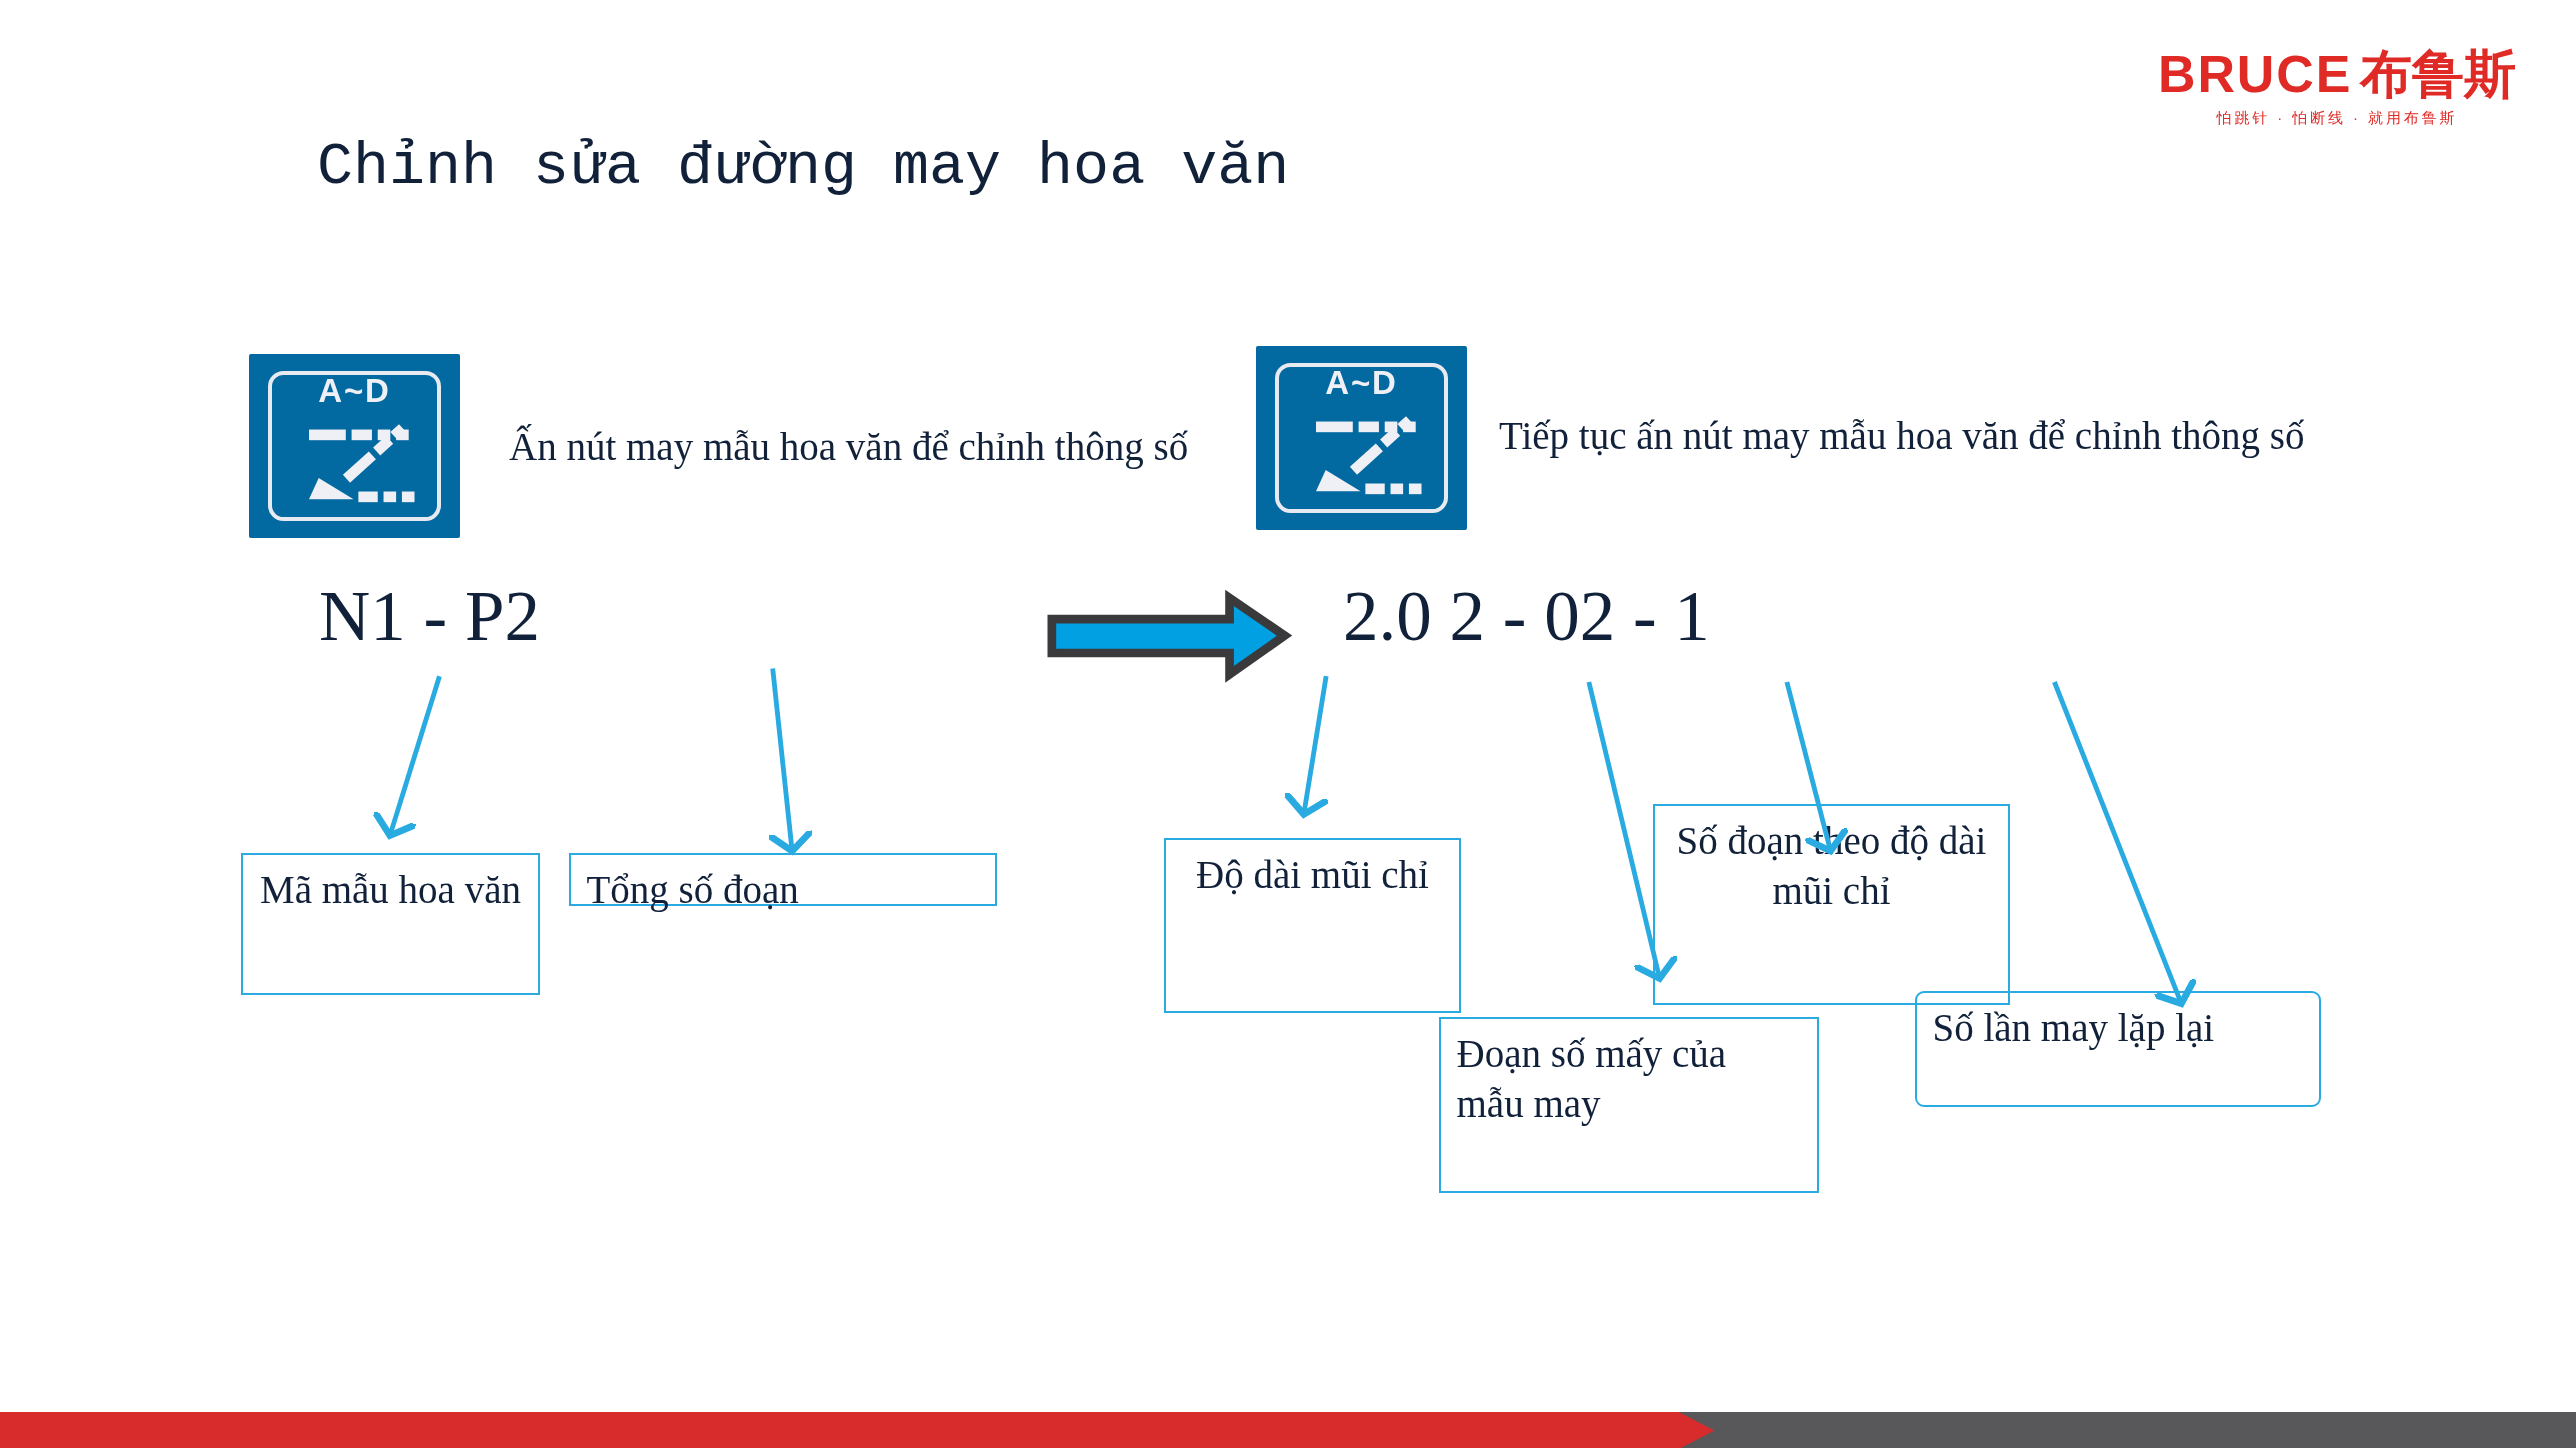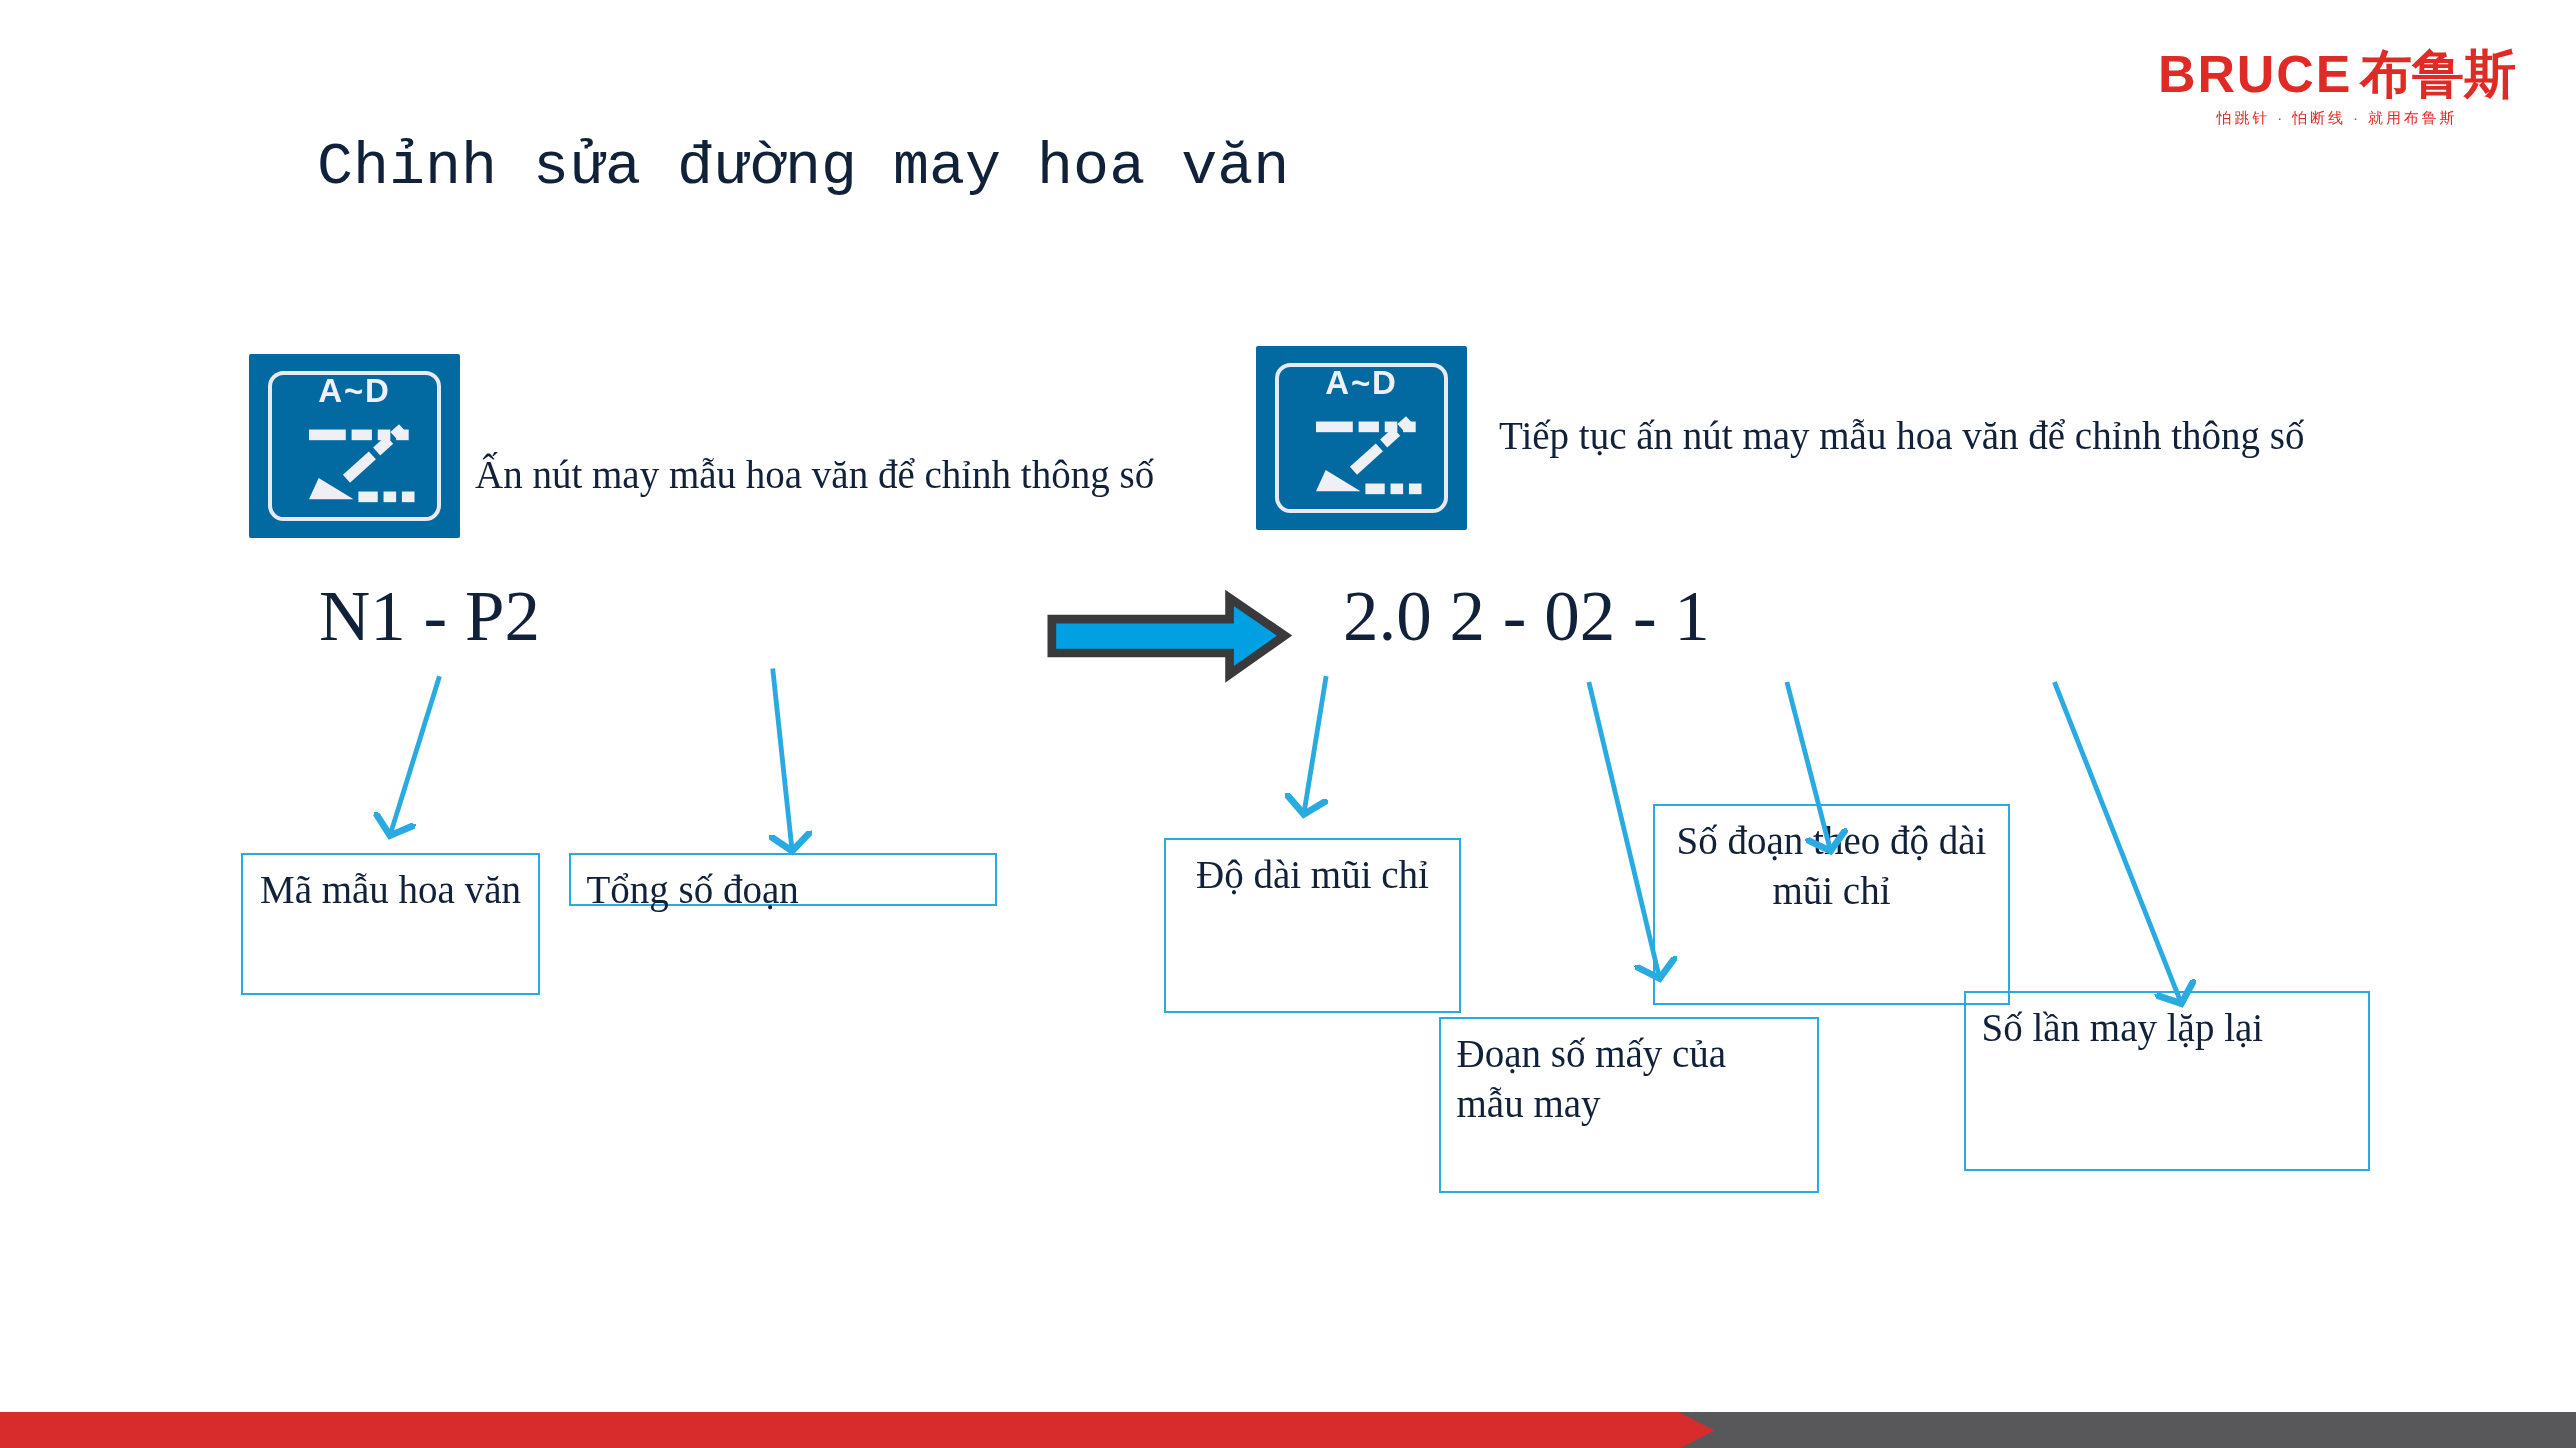--- a/index.html
+++ b/index.html
@@ -168,21 +168,21 @@
         <rect x="162" y="112" width="12" height="11"></rect>
       </g>
       <polygon points="62,150 108,150 72,128"></polygon>
       <rect x="113" y="142" width="20" height="11"></rect>
       <rect x="139" y="142" width="13" height="11"></rect>
       <rect x="158" y="142" width="13" height="11"></rect>
     </g>
   </svg>
 </div>
 
-<div class="caption" style="left:475px; top:421px; width:744px;margin-top:28px;">Ấn nút may mẫu hoa văn để chỉnh thông số</div>
+<div class="caption" style="left:509px; top:421px; width:744px;">Ấn nút may mẫu hoa văn để chỉnh thông số</div>
 
 <div class="code" style="left:319px; top:576px;">N1  -  P2</div>
 
 <div class="btn-icon" style="left:1256px; top:346px; width:211px; height:184px;">
   <div class="inner"></div>
   <div class="ad">A~D</div>
   <svg viewBox="0 0 218 190" preserveAspectRatio="none">
     <g fill="#eef0f6">
       <rect x="62" y="78" width="38" height="11"></rect>
       <rect x="106" y="78" width="21" height="11"></rect>
@@ -240,21 +240,21 @@
 </div>
 
 <div class="labelbox" style="left:1439px; top:1017px; width:380px; height:176px;">
   <span>Đoạn số mấy của mẫu may</span>
 </div>
 
 <div class="labelbox center" style="left:1653px; top:804px; width:357px; height:201px;">
   <span>Số đoạn theo độ dài mũi chỉ</span>
 </div>
 
-<div class="labelbox" style="left:1964px; top:991px; width:406px; height:180px;">
+<div class="labelbox" style="left:1915px; top:991px; width:406px; height:116px;border-radius:9px;">
   <span>Số lần may lặp lại</span>
 </div>
 
 <svg class="footer" viewBox="0 0 2667 38" preserveAspectRatio="none">
   <rect x="0" y="0" width="2667" height="38" fill="#58585a"></rect>
   <polygon points="0,0 1738,0 1775,19 1738,38 0,38" fill="#d82b2b"></polygon>
 </svg>
 
 
 </body></html>

